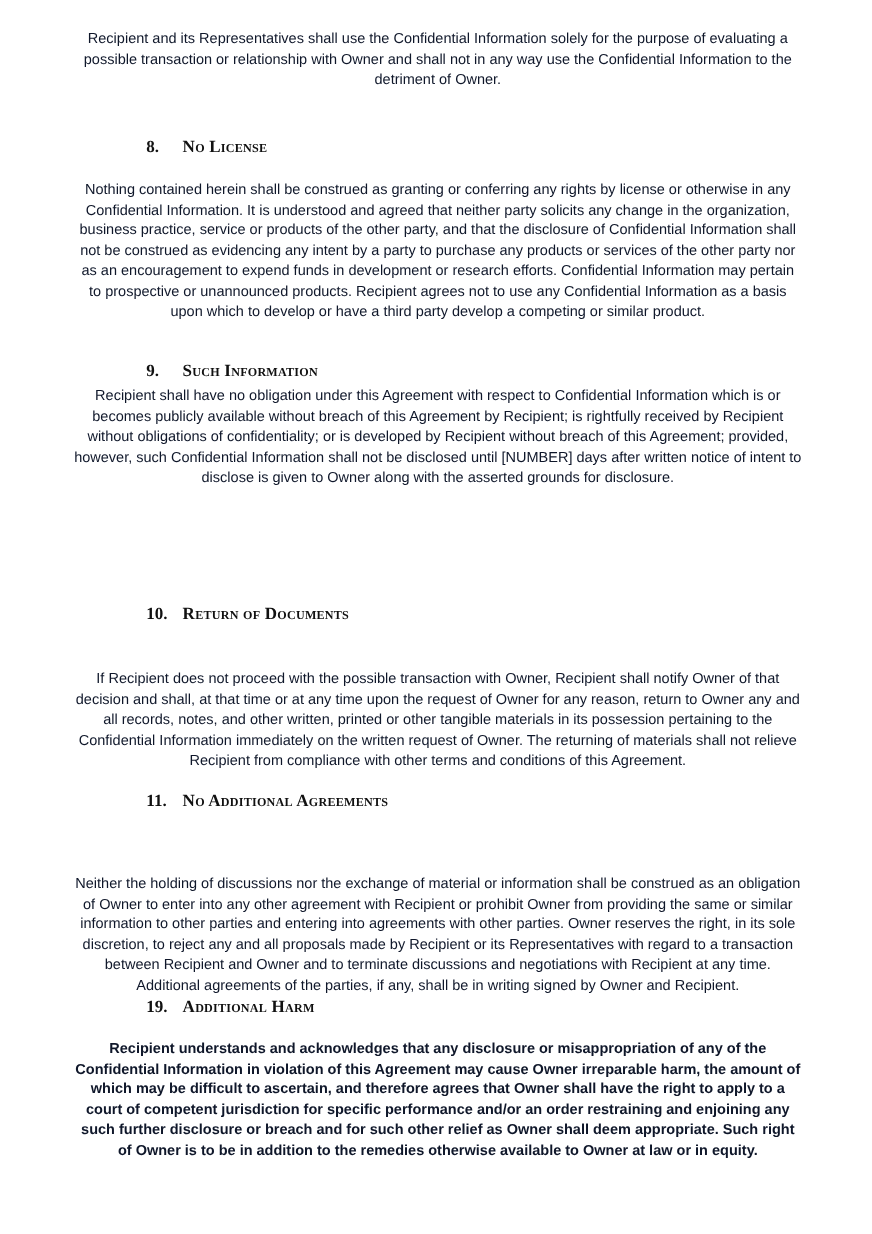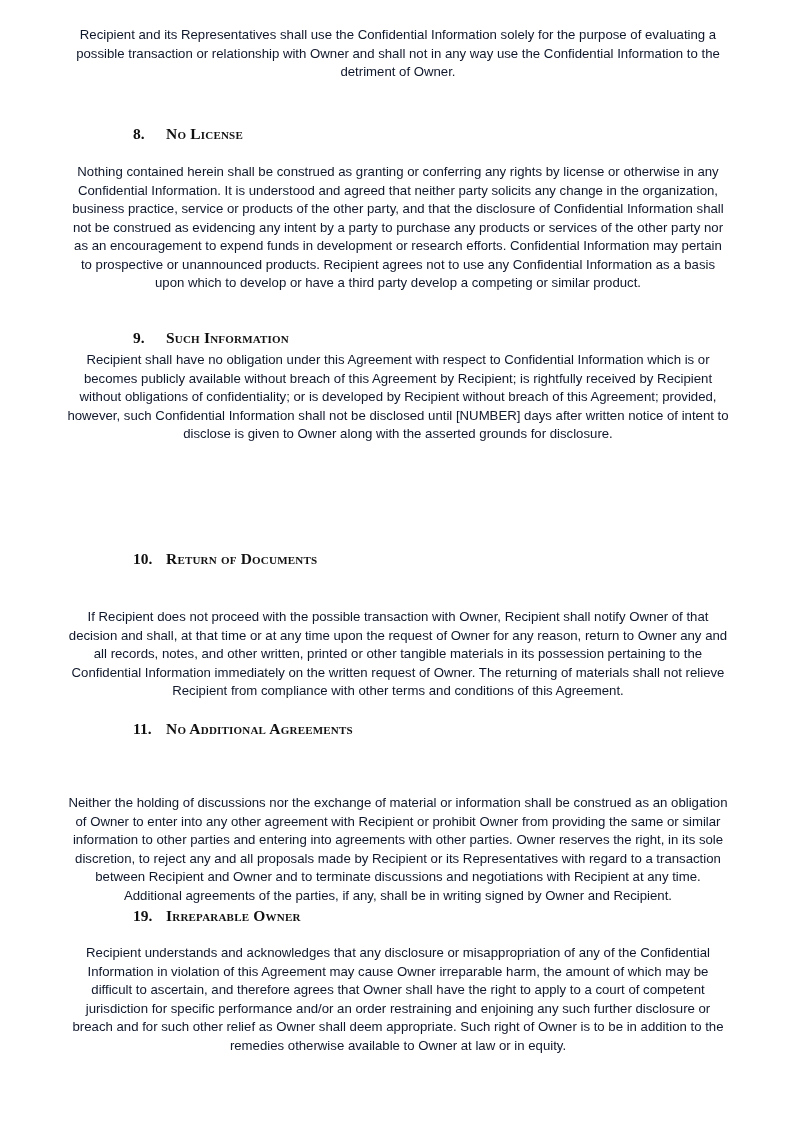--- a/index.html
+++ b/index.html
@@ -54,21 +54,21 @@
   .pos-intro      { top: 26px;  }
   .pos-h8         { top: 125px; }
   .pos-p8         { top: 163px; }
   .pos-h9         { top: 329px; }
   .pos-p9         { top: 351px; }
   .pos-h10        { top: 550px; }
   .pos-p10        { top: 608px; }
   .pos-h11        { top: 720px; }
   .pos-p11        { top: 794px; }
   .pos-h12        { top: 907px; }
-  .pos-p12        { top: 944px; }
+  .pos-p12        { top: 944px; font-weight: bold; }
 </style>
 </head>
 <body>
 
 <div class="page">
 
   <p class="para pos-intro">Recipient and its Representatives shall use the Confidential Information solely for the purpose of evaluating a possible transaction or relationship with Owner and shall not in any way use the Confidential Information to the detriment of Owner.</p>
 
   <h2 class="section-heading pos-h8">
     <span class="section-number">8.</span><span class="section-title">No License</span>
@@ -84,17 +84,17 @@
     <span class="section-number">10.</span><span class="section-title">Return of Documents</span>
   </h2>
   <p class="para pos-p10">If Recipient does not proceed with the possible transaction with Owner, Recipient shall notify Owner of that decision and shall, at that time or at any time upon the request of Owner for any reason, return to Owner any and all records, notes, and other written, printed or other tangible materials in its possession pertaining to the Confidential Information immediately on the written request of Owner. The returning of materials shall not relieve Recipient from compliance with other terms and conditions of this Agreement.</p>
 
   <h2 class="section-heading pos-h11">
     <span class="section-number">11.</span><span class="section-title">No Additional Agreements</span>
   </h2>
   <p class="para pos-p11">Neither the holding of discussions nor the exchange of material or information shall be construed as an obligation of Owner to enter into any other agreement with Recipient or prohibit Owner from providing the same or similar information to other parties and entering into agreements with other parties. Owner reserves the right, in its sole discretion, to reject any and all proposals made by Recipient or its Representatives with regard to a transaction between Recipient and Owner and to terminate discussions and negotiations with Recipient at any time. Additional agreements of the parties, if any, shall be in writing signed by Owner and Recipient.</p>
 
   <h2 class="section-heading pos-h12">
-    <span class="section-number">19.</span><span class="section-title">Irreparable Owner</span>
+    <span class="section-number">19.</span><span class="section-title">Additional Harm</span>
   </h2>
   <p class="para pos-p12">Recipient understands and acknowledges that any disclosure or misappropriation of any of the Confidential Information in violation of this Agreement may cause Owner irreparable harm, the amount of which may be difficult to ascertain, and therefore agrees that Owner shall have the right to apply to a court of competent jurisdiction for specific performance and/or an order restraining and enjoining any such further disclosure or breach and for such other relief as Owner shall deem appropriate. Such right of Owner is to be in addition to the remedies otherwise available to Owner at law or in equity.</p>
 
 </div>
 
 </body></html>

